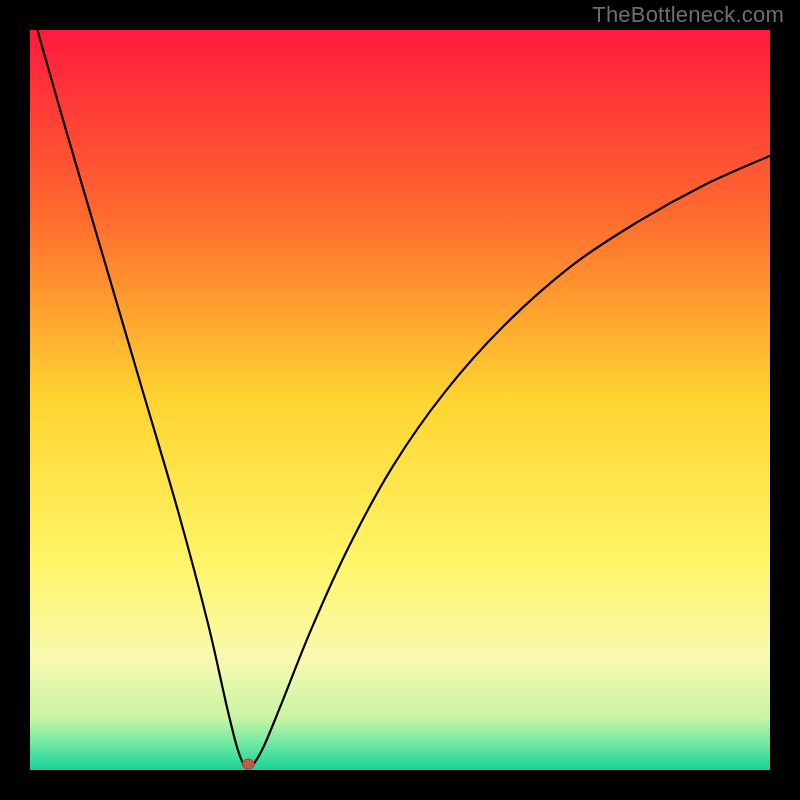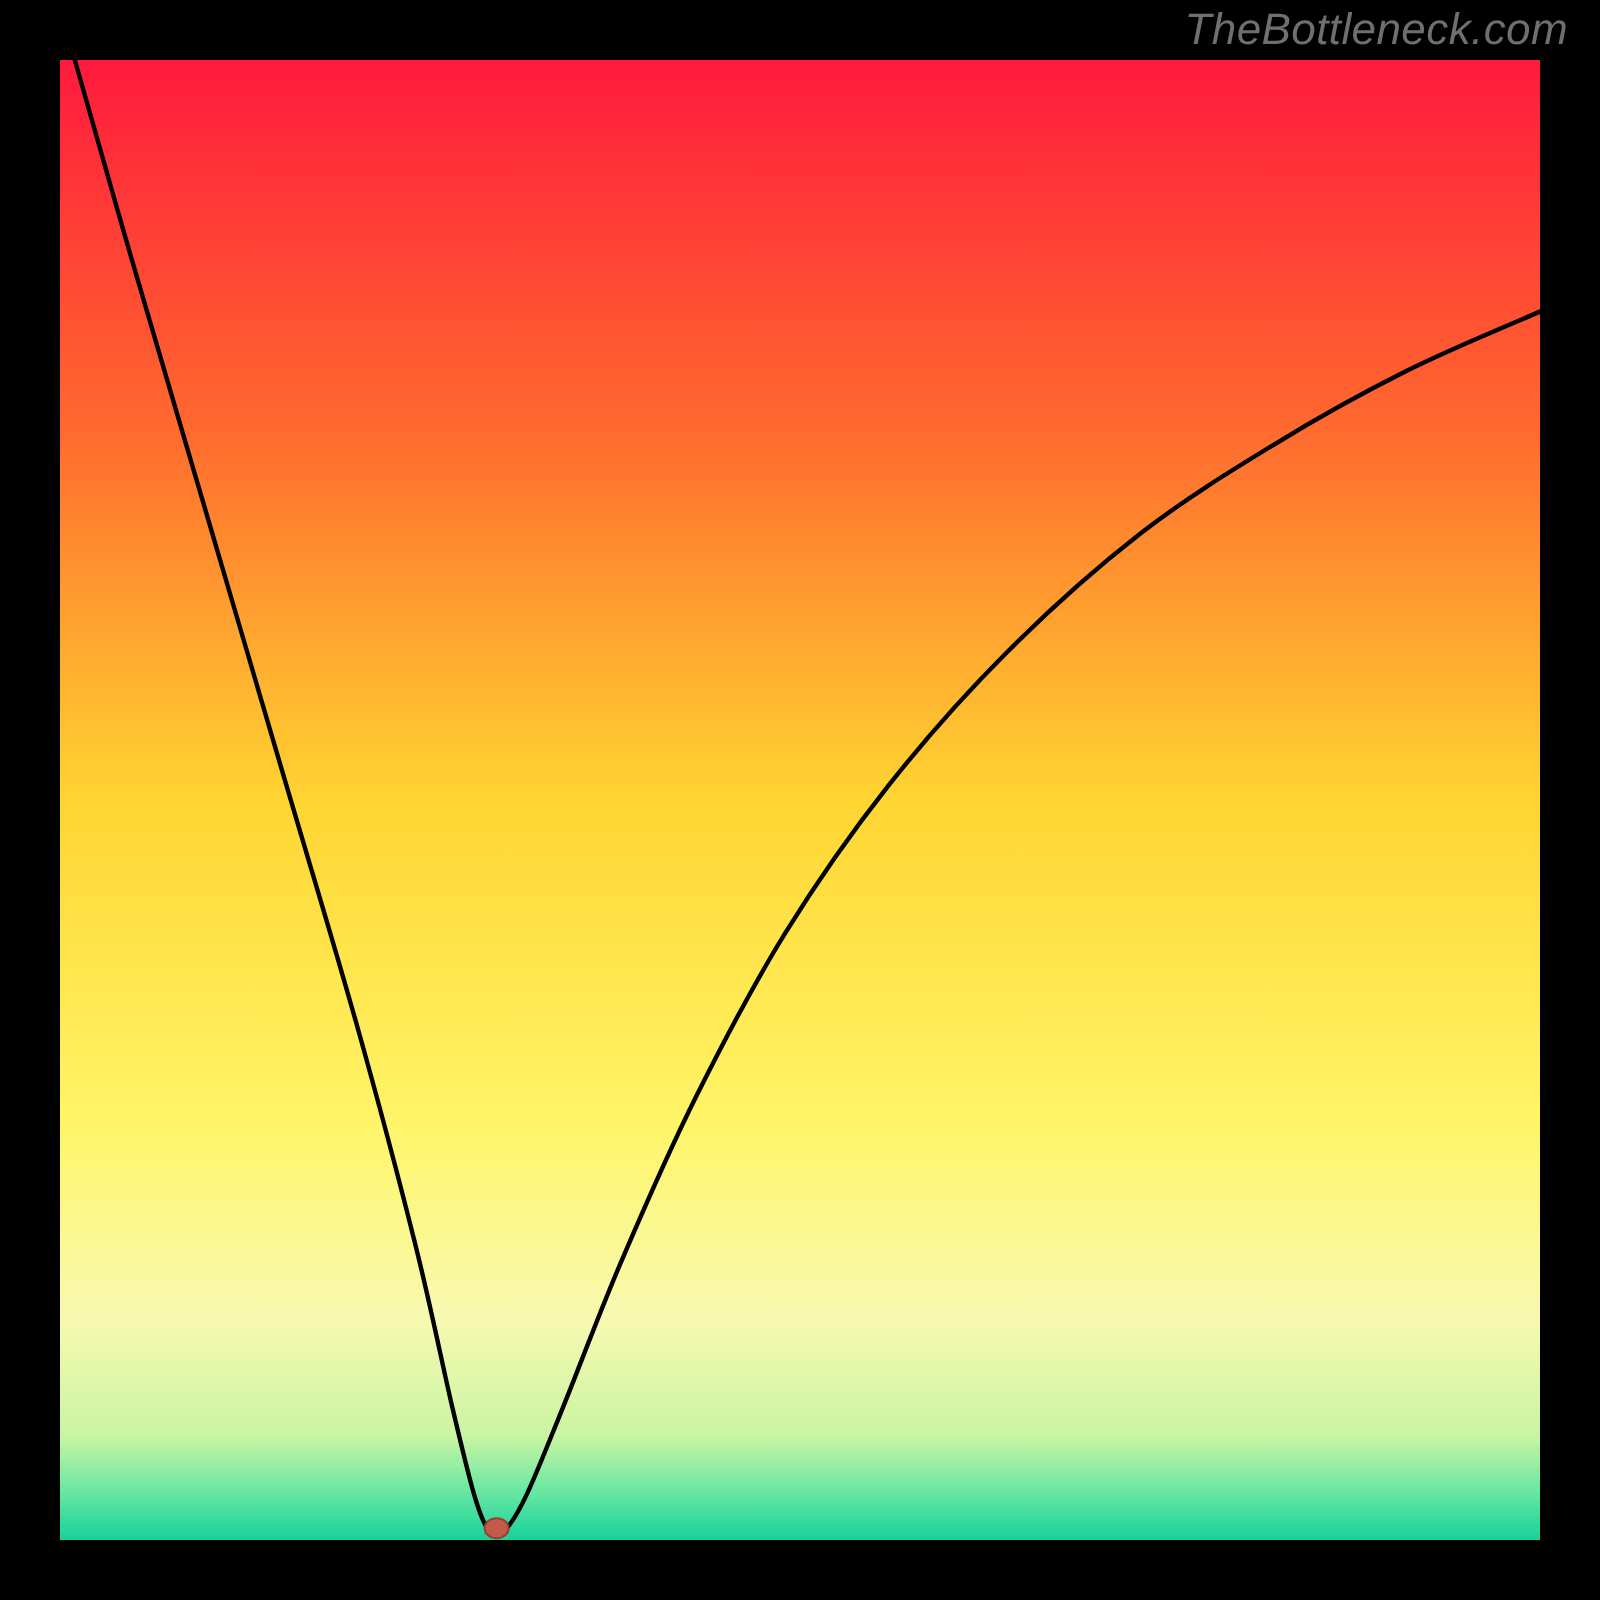--- a/index.html
+++ b/index.html
@@ -19,21 +19,20 @@
   }
   .watermark {
     position: absolute;
     top: 2px;
     right: 16px;
     color: #6f6f6f;
     font-size: 22px;
     letter-spacing: 0.2px;
     font-weight: 400;
     user-select: none;
-    font-style: italic;
   }
   .plot-wrap {
     position: absolute;
     left: 30px;
     top: 30px;
     width: 740px;
     height: 740px;
   }
   svg { display: block; }
   .curve {

